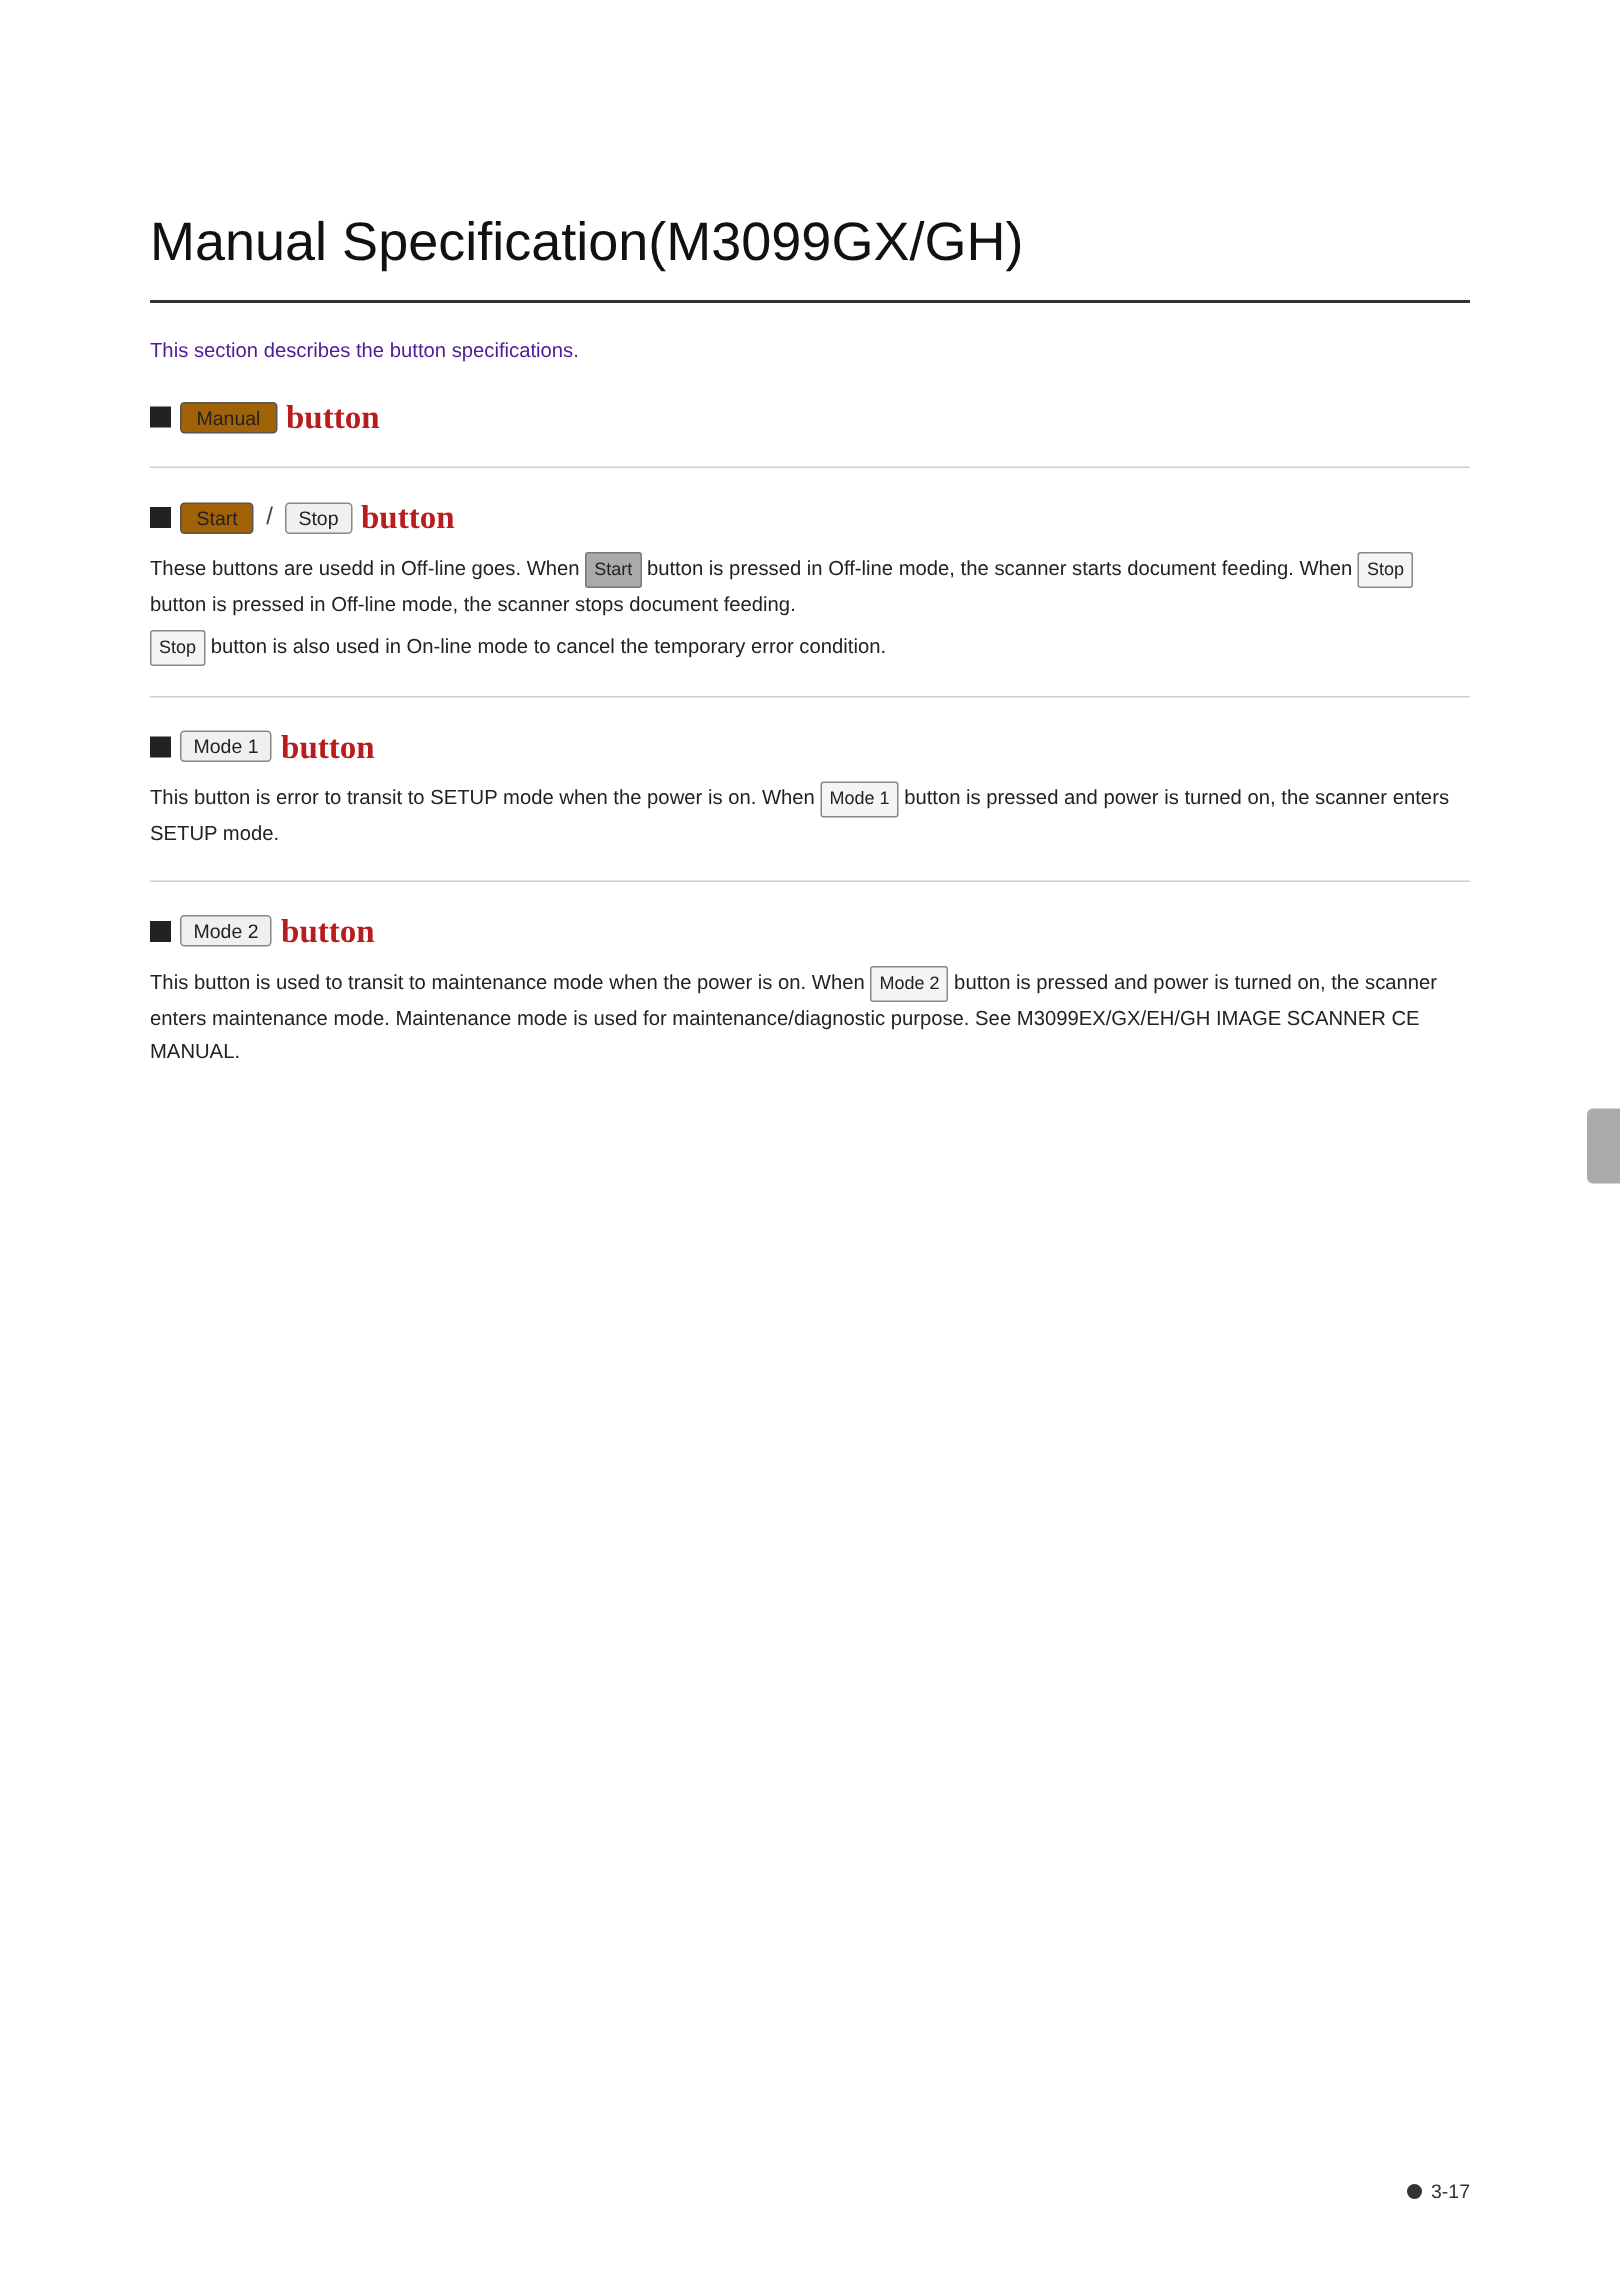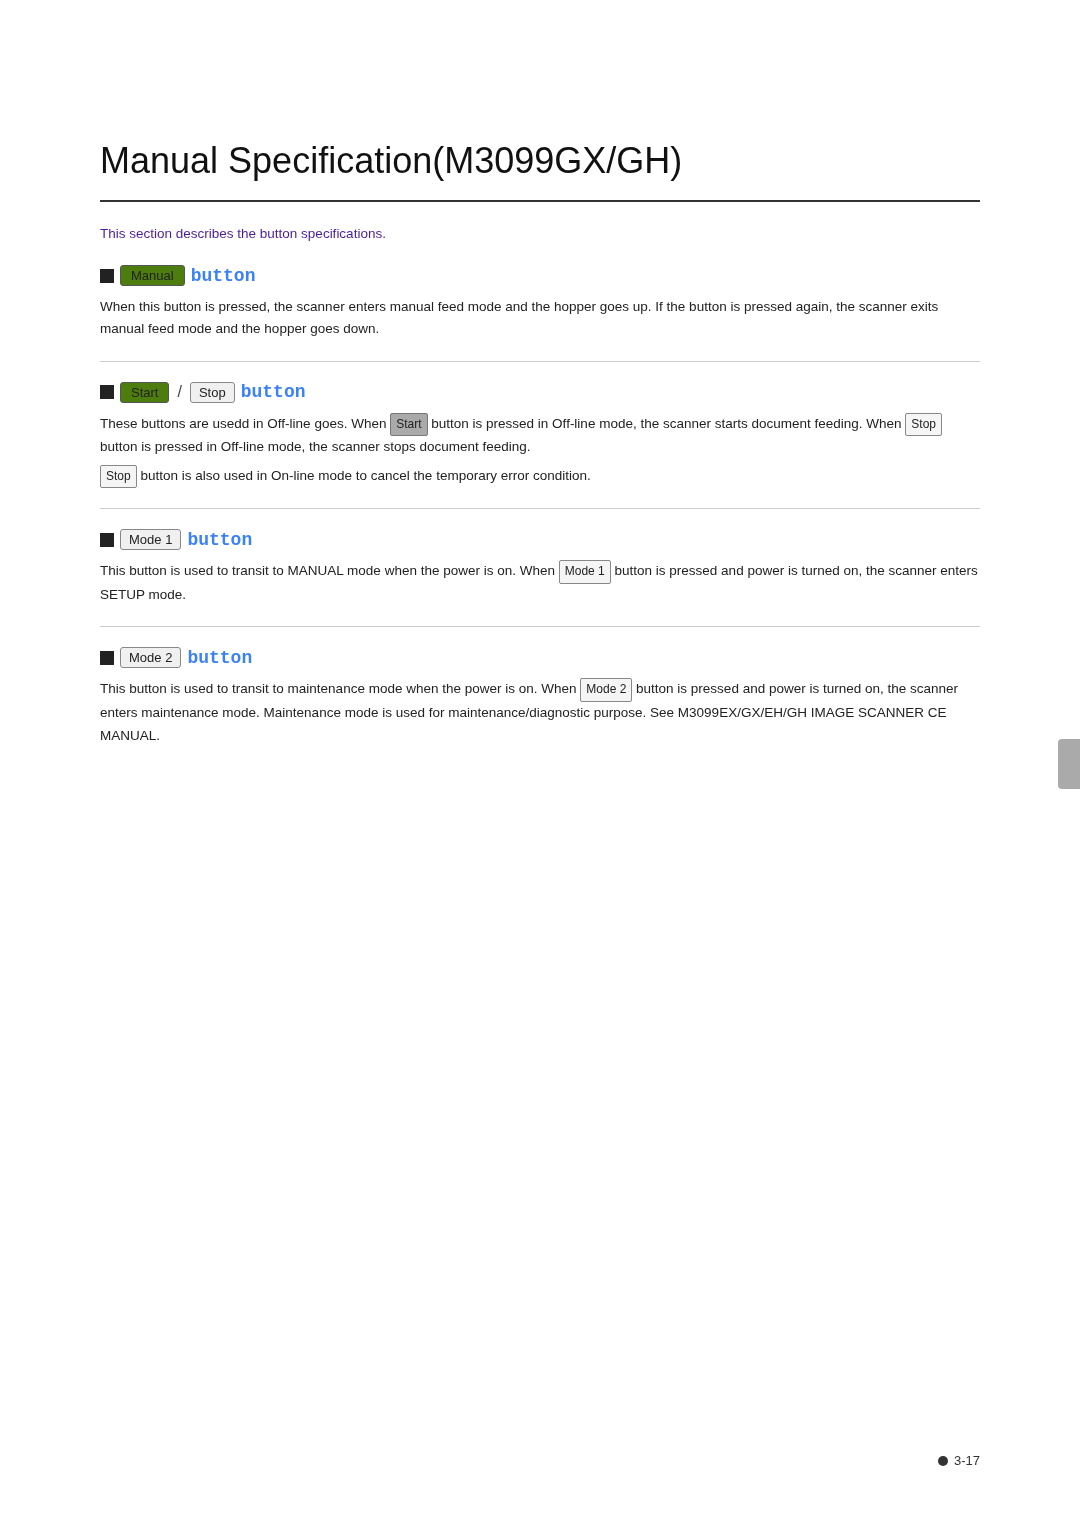--- a/index.html
+++ b/index.html
@@ -67,30 +67,30 @@
       color: #222;
       font-family: Arial, sans-serif;
     }
 
     .btn-label-dark {
       display: inline-block;
       border: 1px solid #555;
       border-radius: 3px;
       padding: 2px 10px;
       font-size: 13px;
-      background: #4d7c0f;
+      background: #a16207;
       color: #222;
       font-family: Arial, sans-serif;
     }
 
     .section-title-bold {
-      font-size: 18px;
+      font-size: 22px;
       font-weight: bold;
-      color: #3b82f6;
-      font-family: Liberation Mono, monospace;
+      color: #b91c1c;
+      font-family: Liberation Serif, serif;
     }
 
     .section-body {
       font-size: 13.5px;
       line-height: 1.65;
       color: #222;
       margin-bottom: 6px;
     }
 
     .section-rule {
@@ -164,21 +164,20 @@
 <hr class="title-rule">
 
 <p class="intro-text">This section describes the button specifications.</p>
 
 <div class="section">
   <div class="section-header">
     <span class="black-square"></span>
     <span class="btn-label-dark">Manual</span>
     <span class="section-title-bold">button</span>
   </div>
-  <p class="section-body">When this button is pressed, the scanner enters manual feed mode and the hopper goes up.  If the button is pressed again, the scanner exits manual feed mode and the hopper goes down.</p>
 </div>
 
 <hr class="section-rule">
 
 <div class="section">
   <div class="section-header">
     <span class="black-square"></span>
     <span class="btn-label-dark">Start</span>
     <span class="slash">/</span>
     <span class="btn-label">Stop</span>
@@ -199,21 +198,21 @@
 
 <hr class="section-rule">
 
 <div class="section">
   <div class="section-header">
     <span class="black-square"></span>
     <span class="btn-label">Mode 1</span>
     <span class="section-title-bold">button</span>
   </div>
   <p class="section-body">
-    <span>This button is used to transit to MANUAL mode when the power is on.  When</span>
+    <span>This button is error to transit to SETUP mode when the power is on.  When</span>
     <span class="inline-btn">Mode 1</span>
     <span>button is pressed and power is turned on, the scanner enters SETUP mode.</span>
   </p>
 </div>
 
 <hr class="section-rule">
 
 <div class="section">
   <div class="section-header">
     <span class="black-square"></span>

